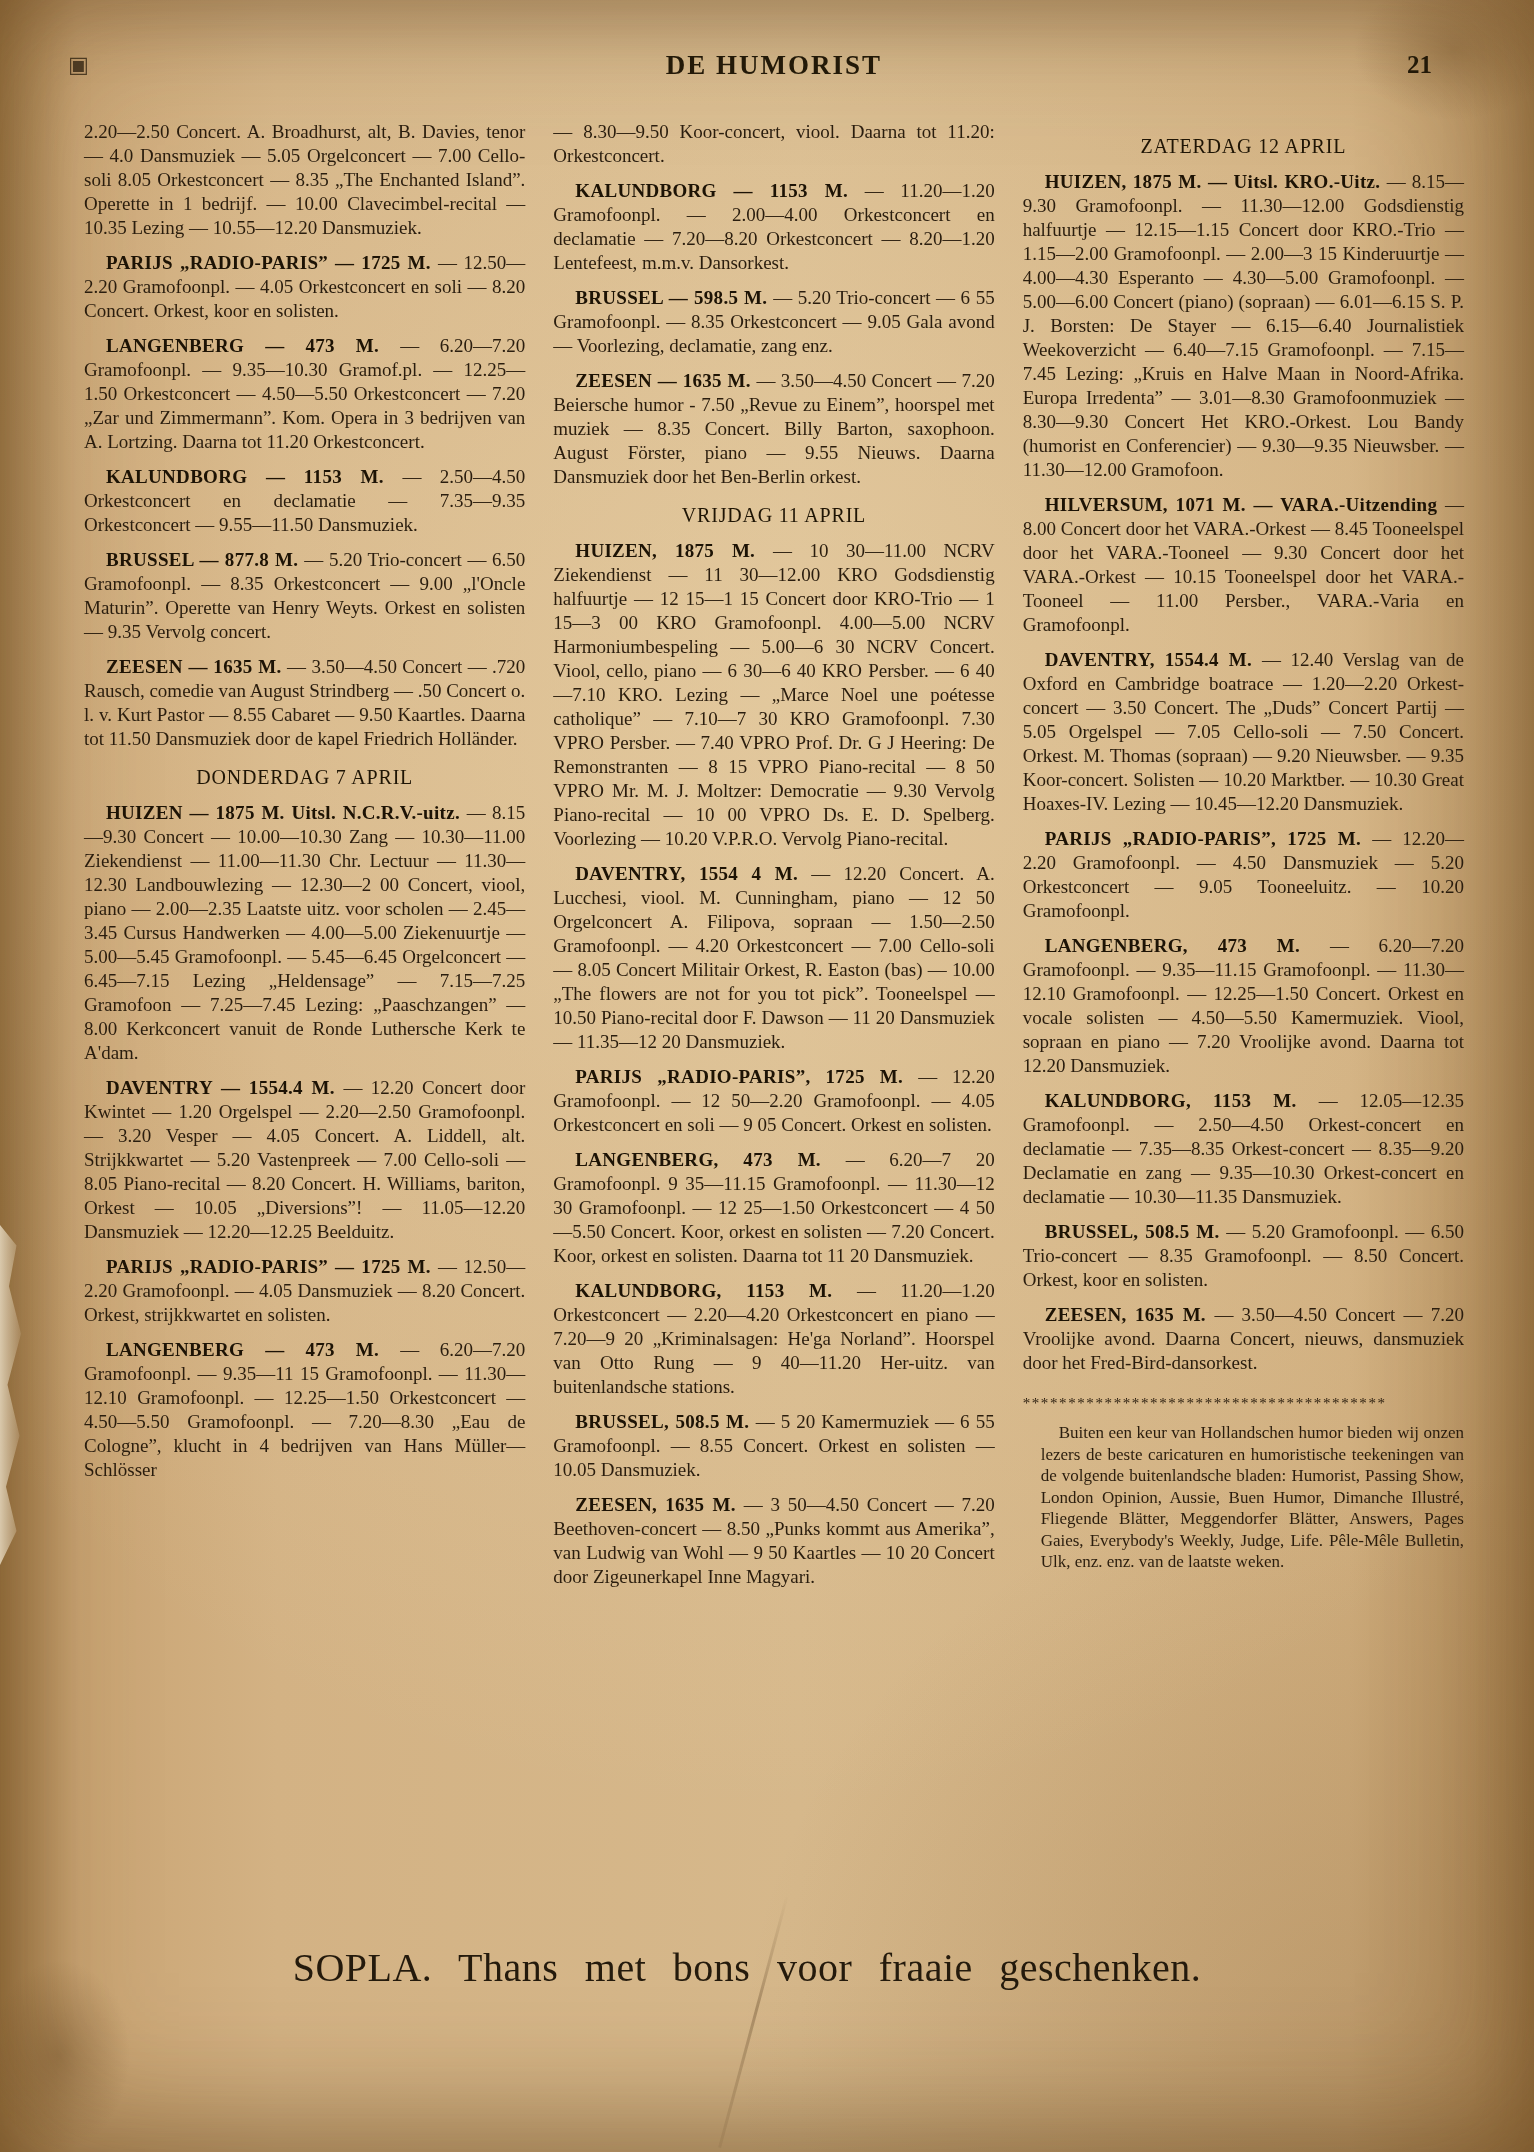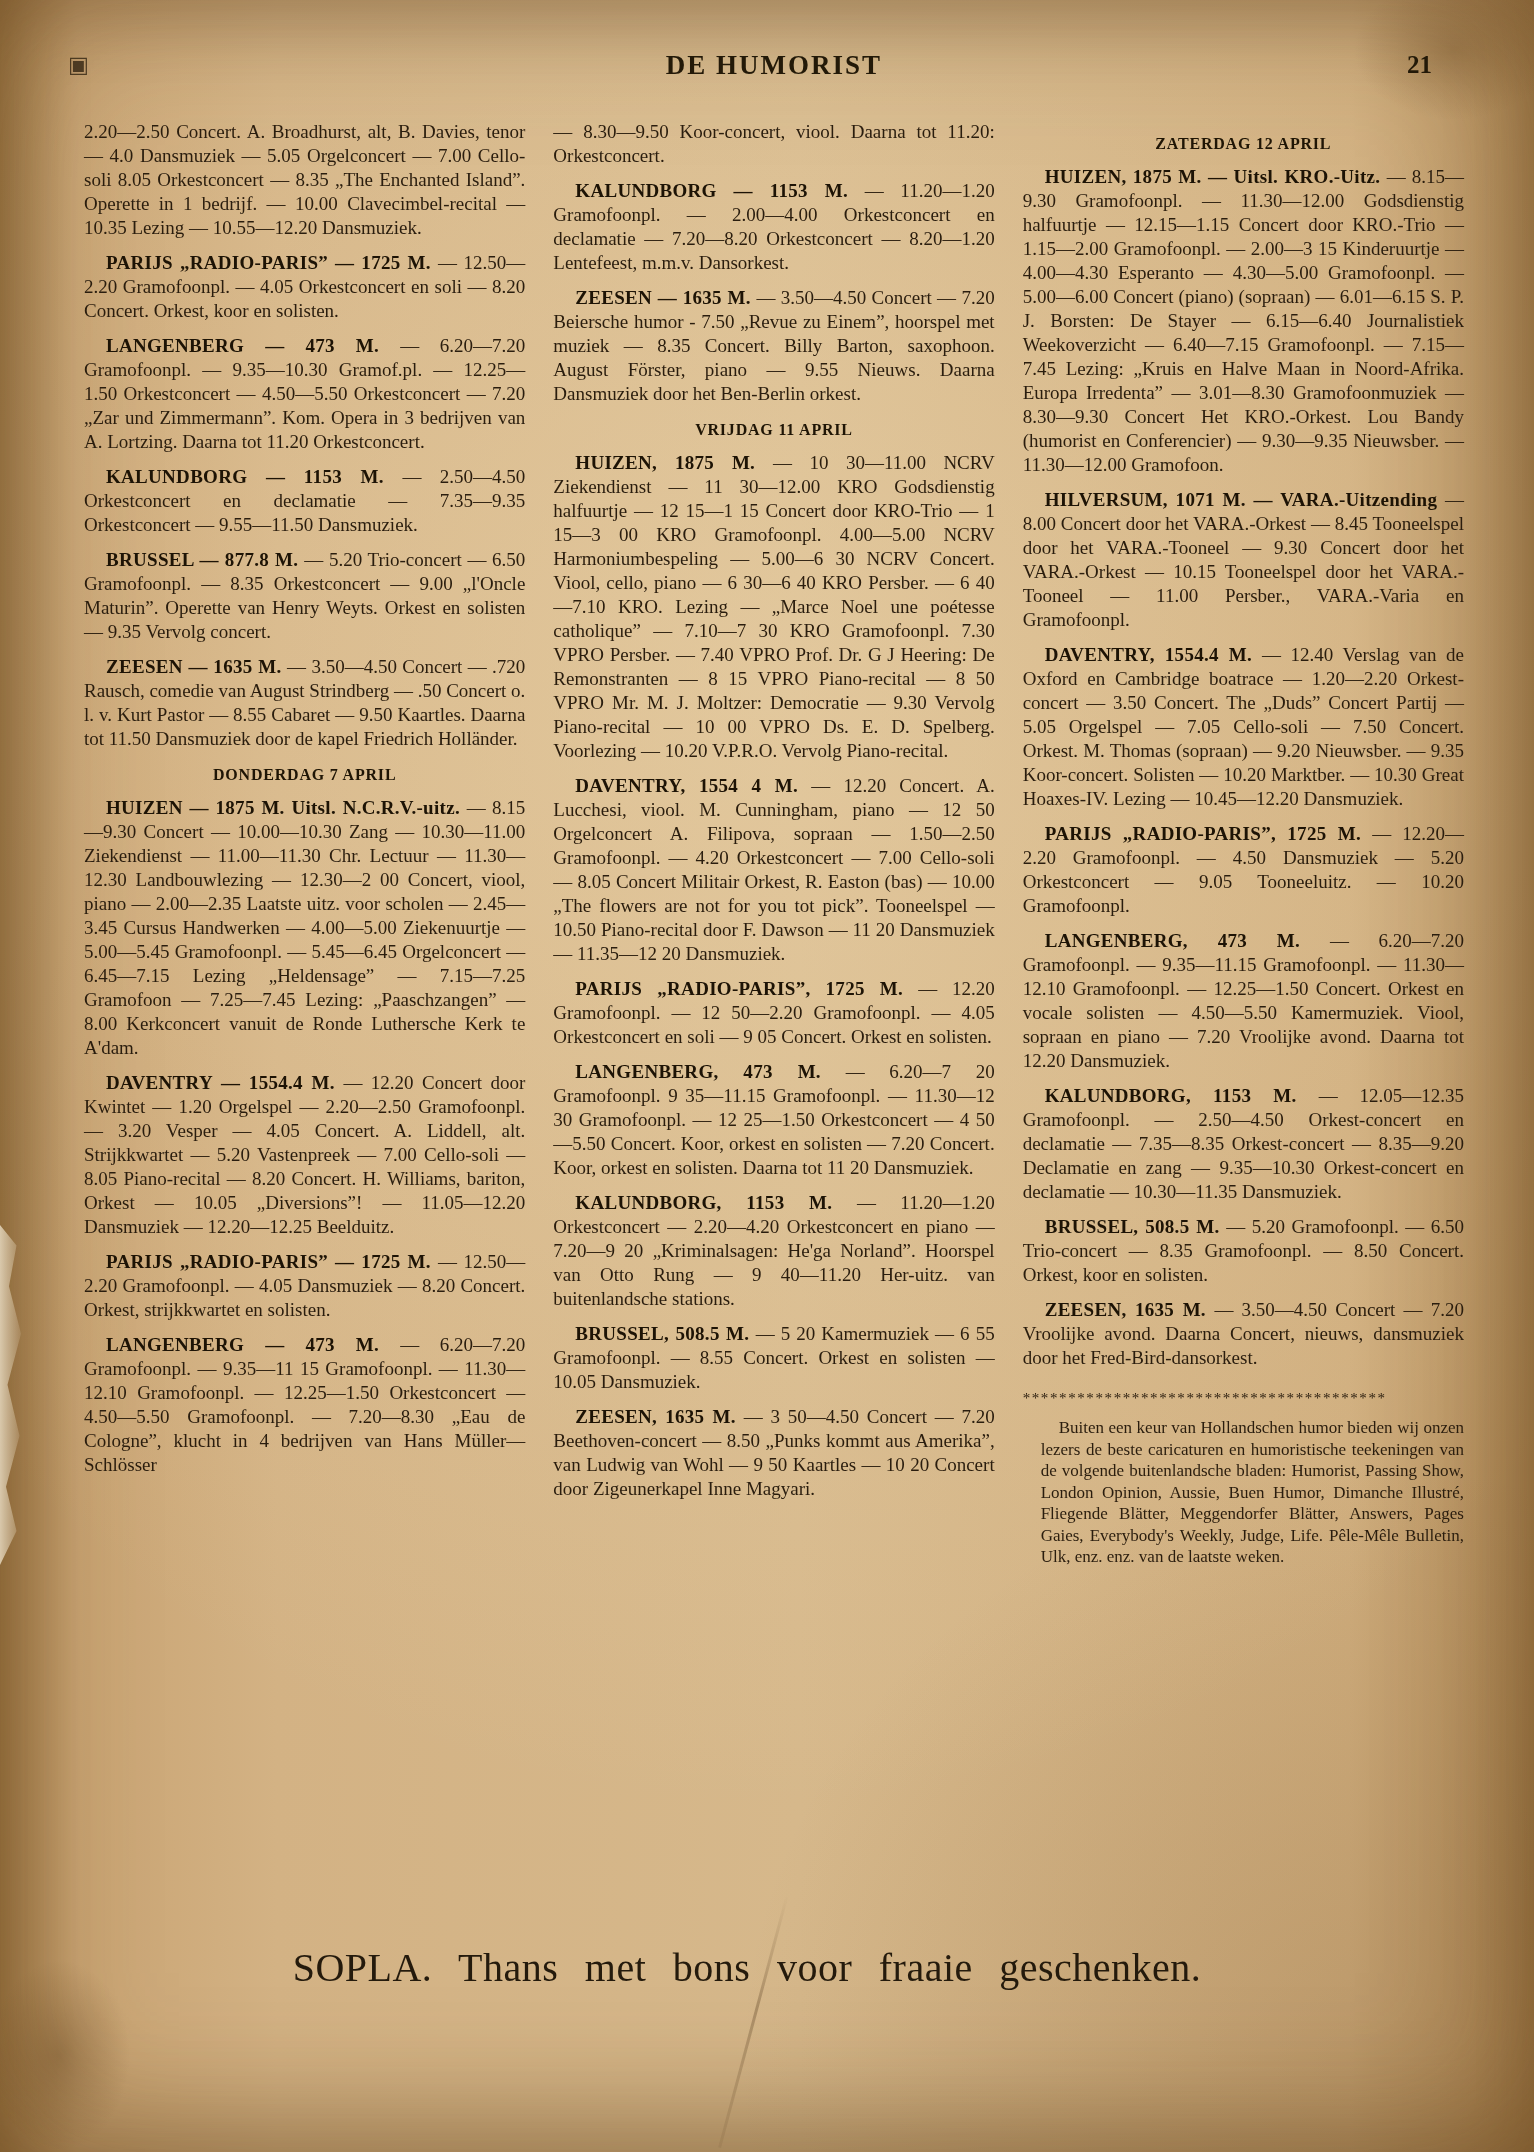--- a/index.html
+++ b/index.html
@@ -34,22 +34,22 @@
   .col { flex: 1 1 0; min-width: 0; }
 
   p.entry, p.continuation {
     margin: 0 0 11px; font-size: 19px; line-height: 24px;
     text-align: justify; color: #2a1d0e;
   }
   p.entry { text-indent: 22px; }
   p.entry strong, p.continuation strong { color: #1d1305; letter-spacing: .3px; }
 
   h2.day-heading {
-    margin: 15px 0 12px; font-size: 16px; text-align: center;
-    letter-spacing: .8px; color: #1f1505; font-weight: bold;
+    margin: 15px 0 12px; font-size: 20px; text-align: center;
+    letter-spacing: .8px; color: #1f1505; font-weight: normal;
   }
   .stars {
     margin: 20px 0 10px; font-size: 15px; letter-spacing: 1.6px;
     white-space: nowrap; overflow: hidden; color: #2a1d0e;
   }
   p.promo {
     margin: 0; font-size: 17px; line-height: 21.5px;
     text-align: justify; padding-left: 18px; text-indent: 18px; color: #2a1d0e;
   }
 
@@ -101,20 +101,21 @@
         <p class="entry"><strong>ZEESEN — 1635 M. </strong>— 3.50—4.50 Concert — .720 Rausch, comedie van August Strindberg — .50 Concert o. l. v. Kurt Pastor — 8.55 Cabaret — 9.50 Kaartles. Daarna tot 11.50 Dansmuziek door de kapel Friedrich Holländer.</p>
         <h2 class="day-heading">DONDERDAG 7 APRIL</h2>
         <p class="entry"><strong>HUIZEN — 1875 M. Uitsl. N.C.R.V.-uitz. </strong>— 8.15—9.30 Concert — 10.00—10.30 Zang — 10.30—11.00 Ziekendienst — 11.00—11.30 Chr. Lectuur — 11.30—12.30 Landbouwlezing — 12.30—2 00 Concert, viool, piano — 2.00—2.35 Laatste uitz. voor scholen — 2.45—3.45 Cursus Handwerken — 4.00—5.00 Ziekenuurtje — 5.00—5.45 Gramofoonpl. — 5.45—6.45 Orgelconcert — 6.45—7.15 Lezing „Heldensage” — 7.15—7.25 Gramofoon — 7.25—7.45 Lezing: „Paaschzangen” — 8.00 Kerkconcert vanuit de Ronde Luthersche Kerk te A'dam.</p>
         <p class="entry"><strong>DAVENTRY — 1554.4 M. </strong>— 12.20 Concert door Kwintet — 1.20 Orgelspel — 2.20—2.50 Gramofoonpl. — 3.20 Vesper — 4.05 Concert. A. Liddell, alt. Strijkkwartet — 5.20 Vastenpreek — 7.00 Cello-soli — 8.05 Piano-recital — 8.20 Concert. H. Williams, bariton, Orkest — 10.05 „Diversions”! — 11.05—12.20 Dansmuziek — 12.20—12.25 Beelduitz.</p>
         <p class="entry"><strong>PARIJS „RADIO-PARIS” — 1725 M. </strong>— 12.50—2.20 Gramofoonpl. — 4.05 Dansmuziek — 8.20 Concert. Orkest, strijkkwartet en solisten.</p>
         <p class="entry"><strong>LANGENBERG — 473 M. </strong>— 6.20—7.20 Gramofoonpl. — 9.35—11 15 Gramofoonpl. — 11.30—12.10 Gramofoonpl. — 12.25—1.50 Orkestconcert — 4.50—5.50 Gramofoonpl. — 7.20—8.30 „Eau de Cologne”, klucht in 4 bedrijven van Hans Müller—Schlösser</p>
       </div>
       <div class="col">
         <p class="continuation">— 8.30—9.50 Koor-concert, viool. Daarna tot 11.20: Orkestconcert.</p>
         <p class="entry"><strong>KALUNDBORG — 1153 M. </strong>— 11.20—1.20 Gramofoonpl. — 2.00—4.00 Orkestconcert en declamatie — 7.20—8.20 Orkestconcert — 8.20—1.20 Lentefeest, m.m.v. Dansorkest.</p>
+        <p class="entry"><strong>BRUSSEL — 598.5 M. </strong>— 5.20 Trio-concert — 6 55 Gramofoonpl. — 8.35 Orkestconcert — 9.05 Gala avond — Voorlezing, declamatie, zang enz.</p>
         <p class="entry"><strong>ZEESEN — 1635 M. </strong>— 3.50—4.50 Concert — 7.20 Beiersche humor - 7.50 „Revue zu Einem”, hoorspel met muziek — 8.35 Concert. Billy Barton, saxophoon. August Förster, piano — 9.55 Nieuws. Daarna Dansmuziek door het Ben-Berlin orkest.</p>
         <h2 class="day-heading">VRIJDAG 11 APRIL</h2>
         <p class="entry"><strong>HUIZEN, 1875 M. </strong>— 10 30—11.00 NCRV Ziekendienst — 11 30—12.00 KRO Godsdienstig halfuurtje — 12 15—1 15 Concert door KRO-Trio — 1 15—3 00 KRO Gramofoonpl. 4.00—5.00 NCRV Harmoniumbespeling — 5.00—6 30 NCRV Concert. Viool, cello, piano — 6 30—6 40 KRO Persber. — 6 40—7.10 KRO. Lezing — „Marce Noel une poétesse catholique” — 7.10—7 30 KRO Gramofoonpl. 7.30 VPRO Persber. — 7.40 VPRO Prof. Dr. G J Heering: De Remonstranten — 8 15 VPRO Piano-recital — 8 50 VPRO Mr. M. J. Moltzer: Democratie — 9.30 Vervolg Piano-recital — 10 00 VPRO Ds. E. D. Spelberg. Voorlezing — 10.20 V.P.R.O. Vervolg Piano-recital.</p>
         <p class="entry"><strong>DAVENTRY, 1554 4 M. </strong>— 12.20 Concert. A. Lucchesi, viool. M. Cunningham, piano — 12 50 Orgelconcert A. Filipova, sopraan — 1.50—2.50 Gramofoonpl. — 4.20 Orkestconcert — 7.00 Cello-soli — 8.05 Concert Militair Orkest, R. Easton (bas) — 10.00 „The flowers are not for you tot pick”. Tooneelspel — 10.50 Piano-recital door F. Dawson — 11 20 Dansmuziek — 11.35—12 20 Dansmuziek.</p>
         <p class="entry"><strong>PARIJS „RADIO-PARIS”, 1725 M. </strong>— 12.20 Gramofoonpl. — 12 50—2.20 Gramofoonpl. — 4.05 Orkestconcert en soli — 9 05 Concert. Orkest en solisten.</p>
         <p class="entry"><strong>LANGENBERG, 473 M. </strong>— 6.20—7 20 Gramofoonpl. 9 35—11.15 Gramofoonpl. — 11.30—12 30 Gramofoonpl. — 12 25—1.50 Orkestconcert — 4 50—5.50 Concert. Koor, orkest en solisten — 7.20 Concert. Koor, orkest en solisten. Daarna tot 11 20 Dansmuziek.</p>
         <p class="entry"><strong>KALUNDBORG, 1153 M. </strong>— 11.20—1.20 Orkestconcert — 2.20—4.20 Orkestconcert en piano — 7.20—9 20 „Kriminalsagen: He'ga Norland”. Hoorspel van Otto Rung — 9 40—11.20 Her-uitz. van buitenlandsche stations.</p>
         <p class="entry"><strong>BRUSSEL, 508.5 M. </strong>— 5 20 Kamermuziek — 6 55 Gramofoonpl. — 8.55 Concert. Orkest en solisten — 10.05 Dansmuziek.</p>
         <p class="entry"><strong>ZEESEN, 1635 M. </strong>— 3 50—4.50 Concert — 7.20 Beethoven-concert — 8.50 „Punks kommt aus Amerika”, van Ludwig van Wohl — 9 50 Kaartles — 10 20 Concert door Zigeunerkapel Inne Magyari.</p>
       </div>

